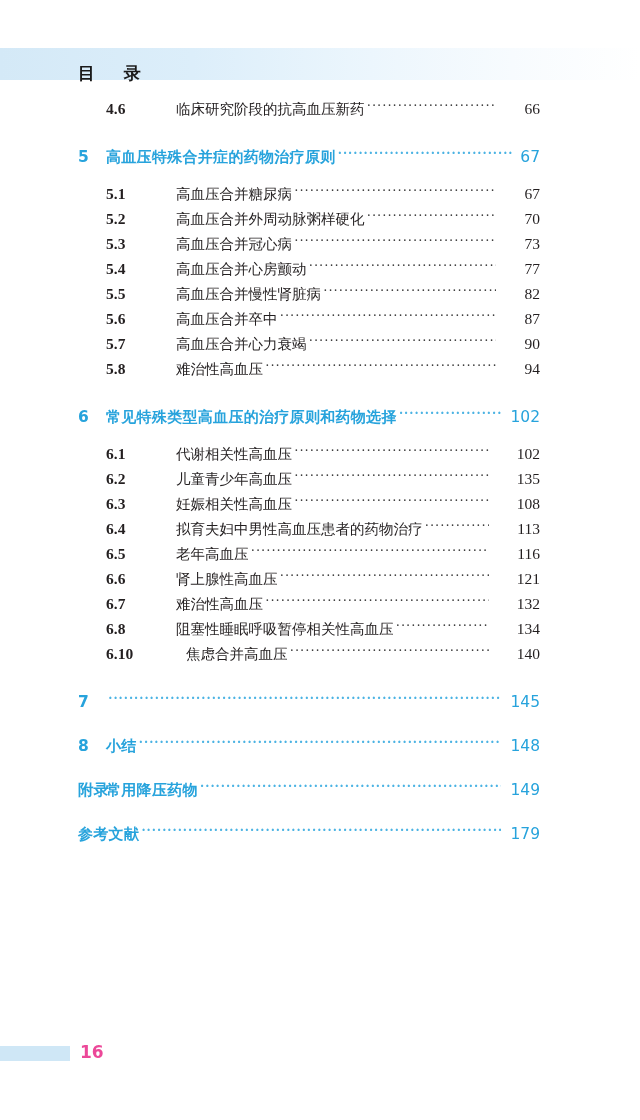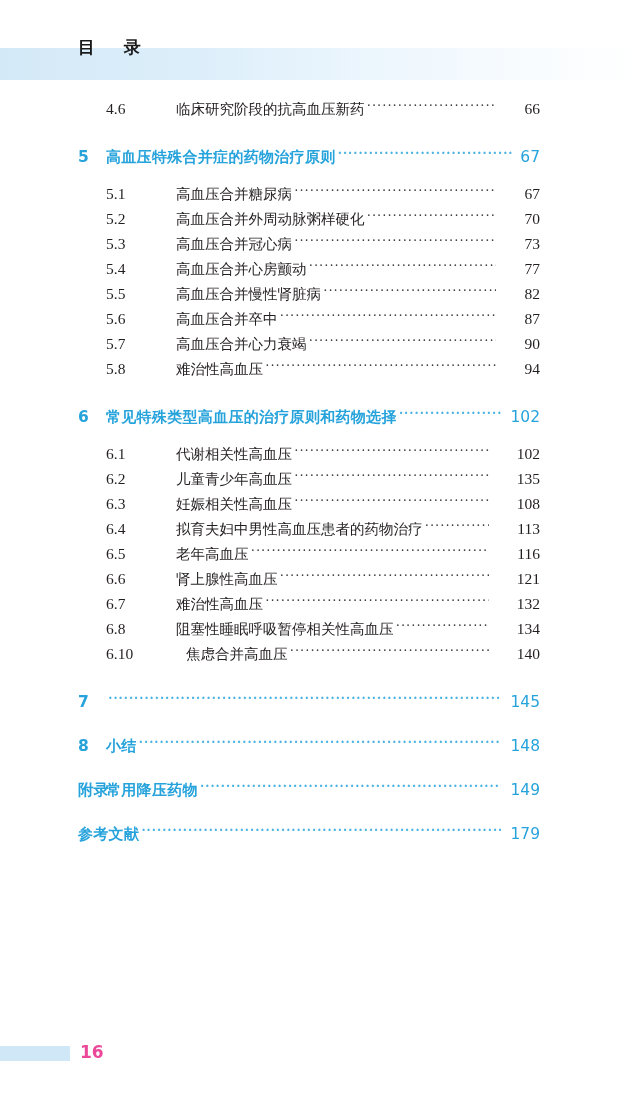--- a/index.html
+++ b/index.html
@@ -20,21 +20,21 @@
     position: absolute;
     left: 0;
     top: 48px;
     width: 640px;
     height: 32px;
     background: linear-gradient(to right, #d4e9f7 0%, #dceefa 30%, #ecf6fd 58%, #f7fbfe 80%, #ffffff 100%);
   }
   #header-title {
     position: absolute;
     left: 78px;
-    top: 36px;
+    top: 62px;
     font-size: 17px;
     font-weight: bold;
     letter-spacing: 0.06em;
     color: #1a1a1a;
     font-family: "DejaVu Sans", "Liberation Sans", sans-serif;
     white-space: pre;
   }
 
   
   #toc {
@@ -57,20 +57,21 @@
     padding-left: 106px;
     padding-right: 100px;
     height: 25px;
     color: #231f20;
     font-size: 15.5px;
   }
   .entry.sub .num {
     width: 34px;
     flex: 0 0 34px;
     font-family: "Liberation Serif", "DejaVu Serif", serif;
+    font-weight: bold;
   }
   .entry.sub.wide-num .num {
     width: 44px;
     flex: 0 0 44px;
   }
   .entry.sub .label {
     flex: 0 0 auto;
     font-family: "DejaVu Sans", "Liberation Sans", sans-serif;
     font-size: 14.5px;
     padding-left: 36px;

